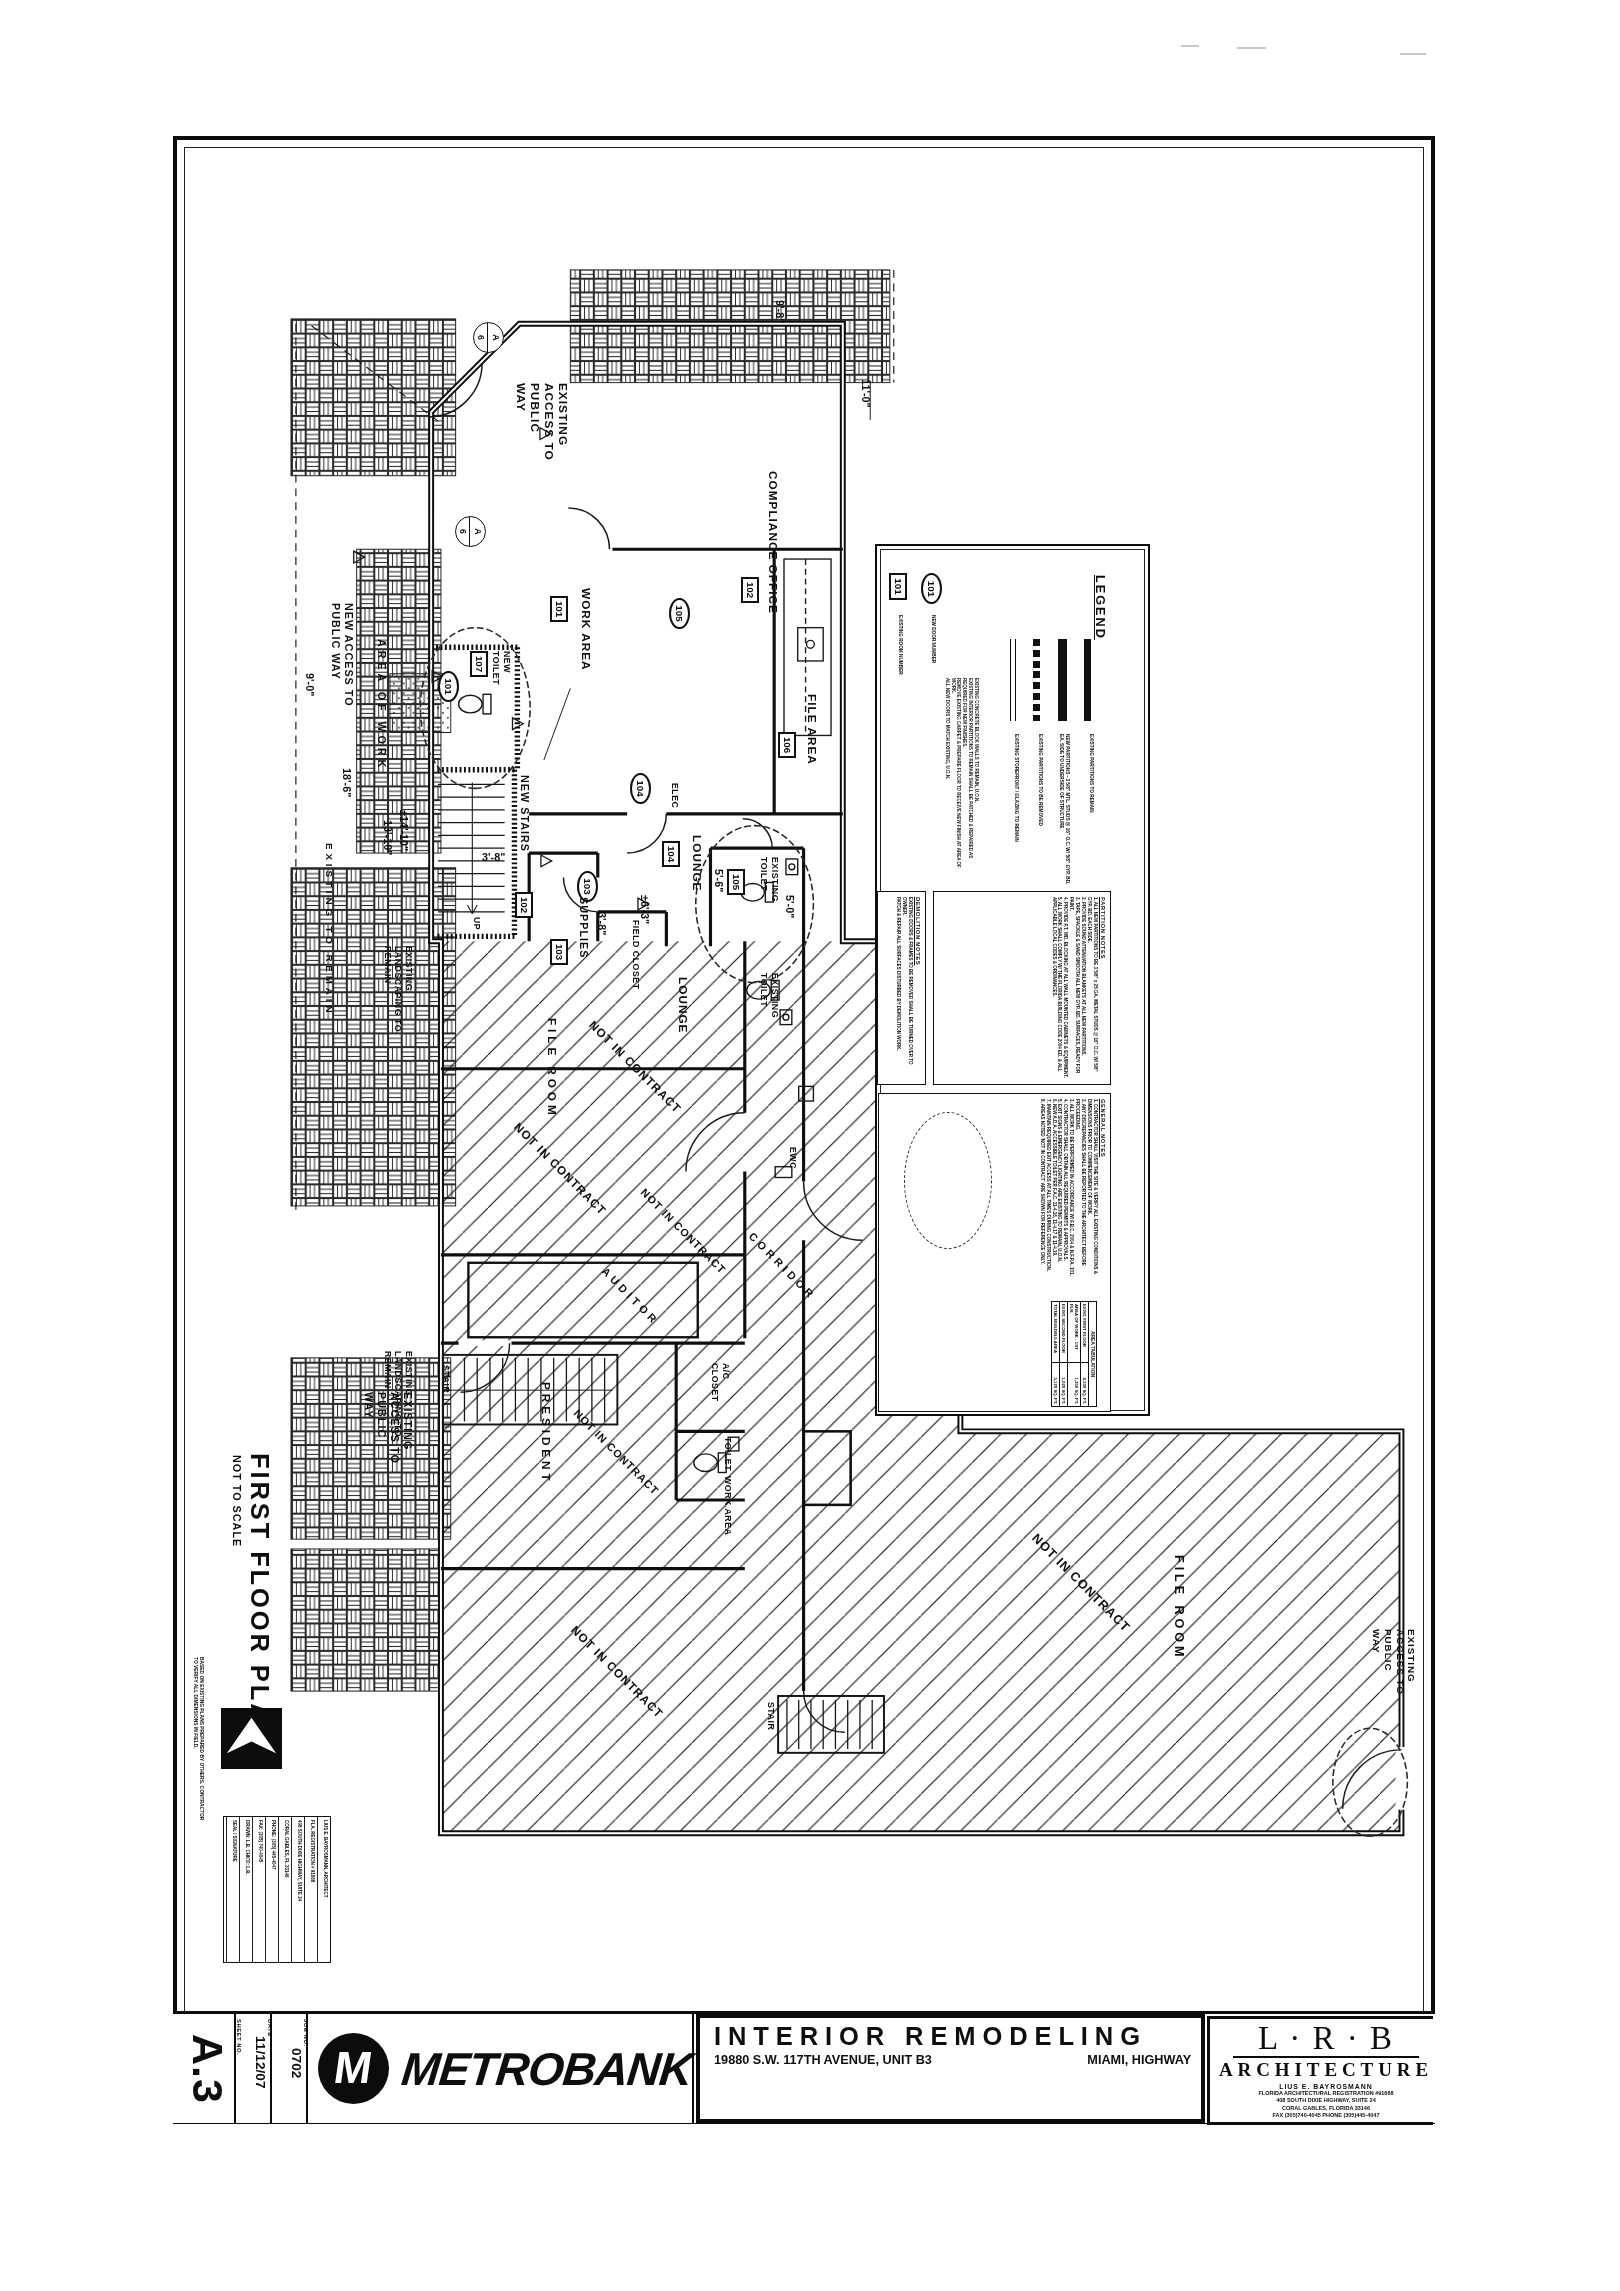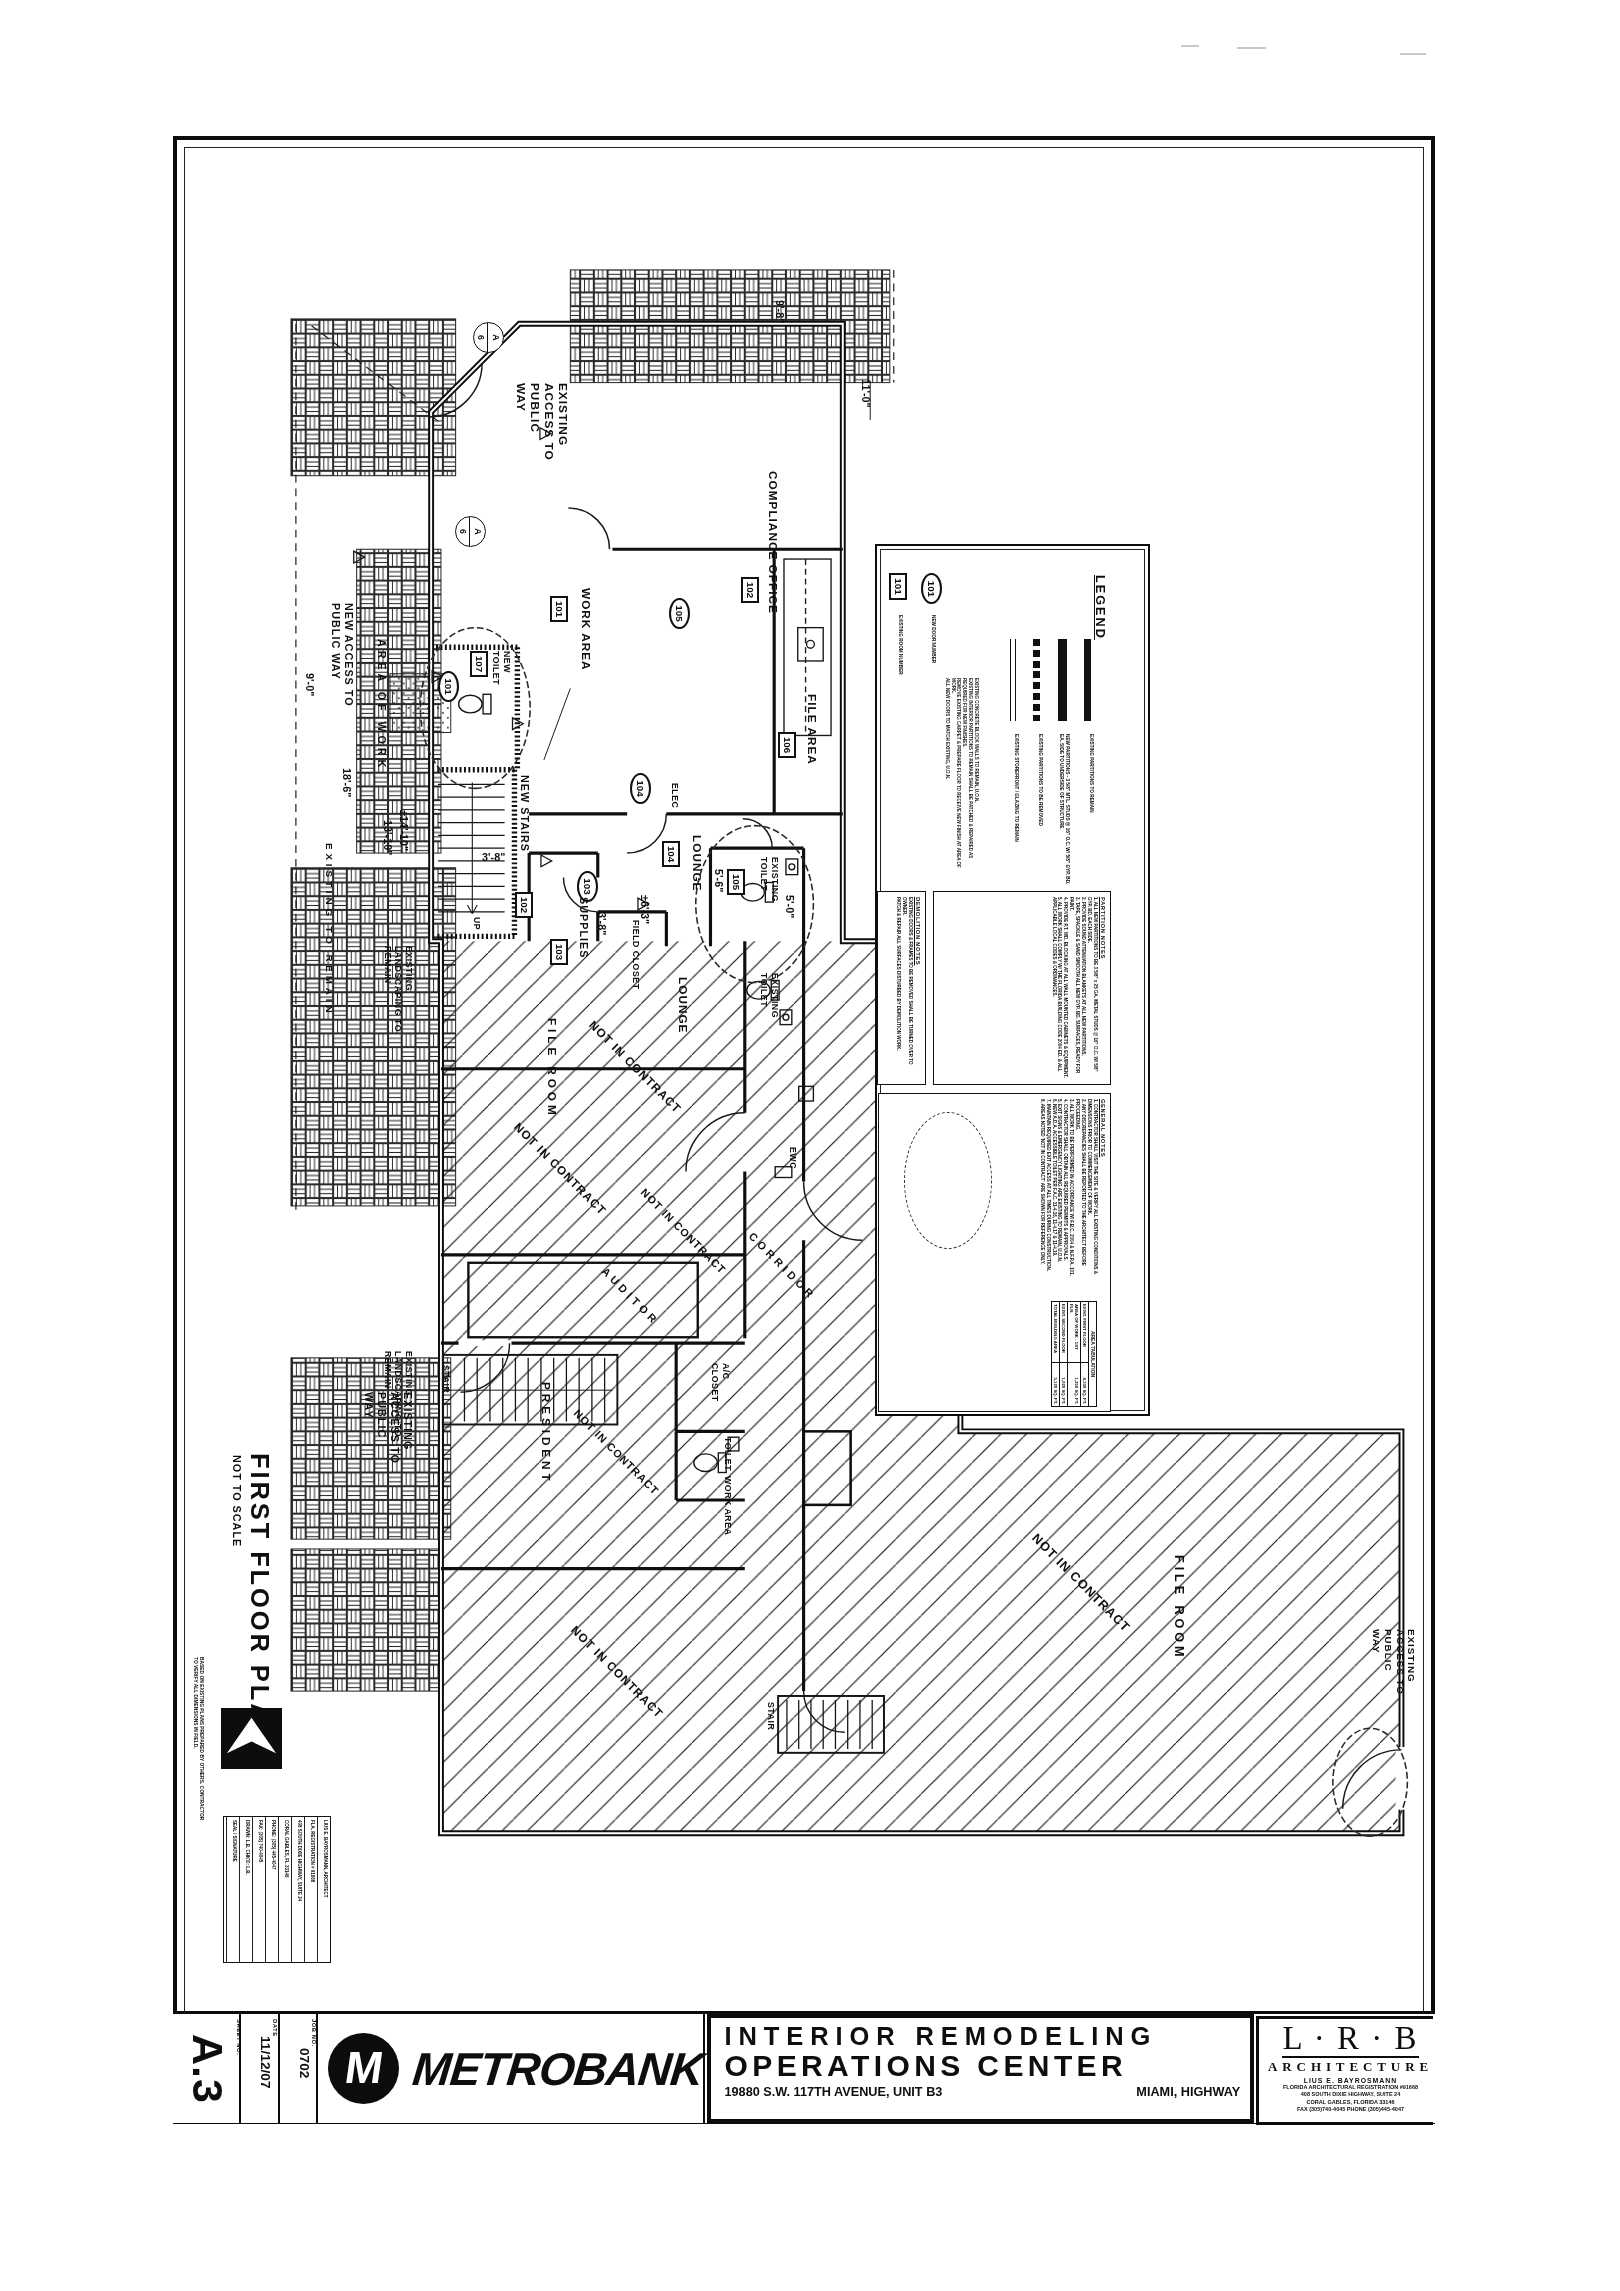--- a/index.html
+++ b/index.html
@@ -91,21 +91,21 @@
                   color:#fff; font-weight:bold; font-size:45px; }
   #mb-word { font-size:46px; font-weight:bold; font-style:italic; letter-spacing:-1px;
              transform:skewX(-6deg); margin-left:13.7px; }
 
   #proj-l1 { font-size:25.5px; font-weight:bold; letter-spacing:6.9px; white-space:nowrap; }
   #proj-l2 { font-size:30px; font-weight:bold; letter-spacing:4.4px; white-space:nowrap; margin-top:-2px; }
   #proj-addr { display:flex; justify-content:space-between; font-size:12.7px; font-weight:bold; margin-top:2px; }
 
   #lrb-letters { font-family:"Liberation Serif", serif; font-size:33px; letter-spacing:2px; margin-top:2px; line-height:35px; }
   #lrb-rule { height:2px; background:#0c0c0c; margin:0 13.7px; }
-  #lrb-name { font-family:"Liberation Serif", serif; font-size:13px; letter-spacing:4.9px; font-weight:bold; margin-top:1px; }
+  #lrb-name { font-family:"Liberation Serif", serif; font-size:19px; letter-spacing:4.9px; font-weight:bold; margin-top:1px; }
   #lrb-principal { font-size:6.9px; font-weight:bold; margin-top:2px; letter-spacing:1px; }
   .lrb-line { font-size:5.5px; font-weight:bold; line-height:1.35; }
 </style>
 </head>
 <body>
 
 <div class="speck" style="left:1181px; top:45px; width:17.6px;"></div>
 <div class="speck" style="left:1237px; top:47px; width:29px;"></div>
 <div class="speck" style="left:1400px; top:53px; width:25.5px;"></div>
 
@@ -481,21 +481,20 @@
 
   <div class="tcell" id="cell-logo">
     <div id="mb-disc">
       <span>M</span>
     </div>
     <div id="mb-word">METROBANK</div>
   </div>
 
   <div class="tcell" id="cell-proj">
     <div id="proj-l1">INTERIOR REMODELING</div>
-    <div id="proj-l2">OPERATIONS CENTER</div>
     <div id="proj-addr">
       <span>19880 S.W. 117TH AVENUE, UNIT B3</span>
       <span>MIAMI, HIGHWAY</span>
     </div>
   </div>
 
   <div class="tcell" id="cell-lrb" style="border-right:none;">
     <div id="lrb-letters">
       <span>L</span>
       <span>·</span>

